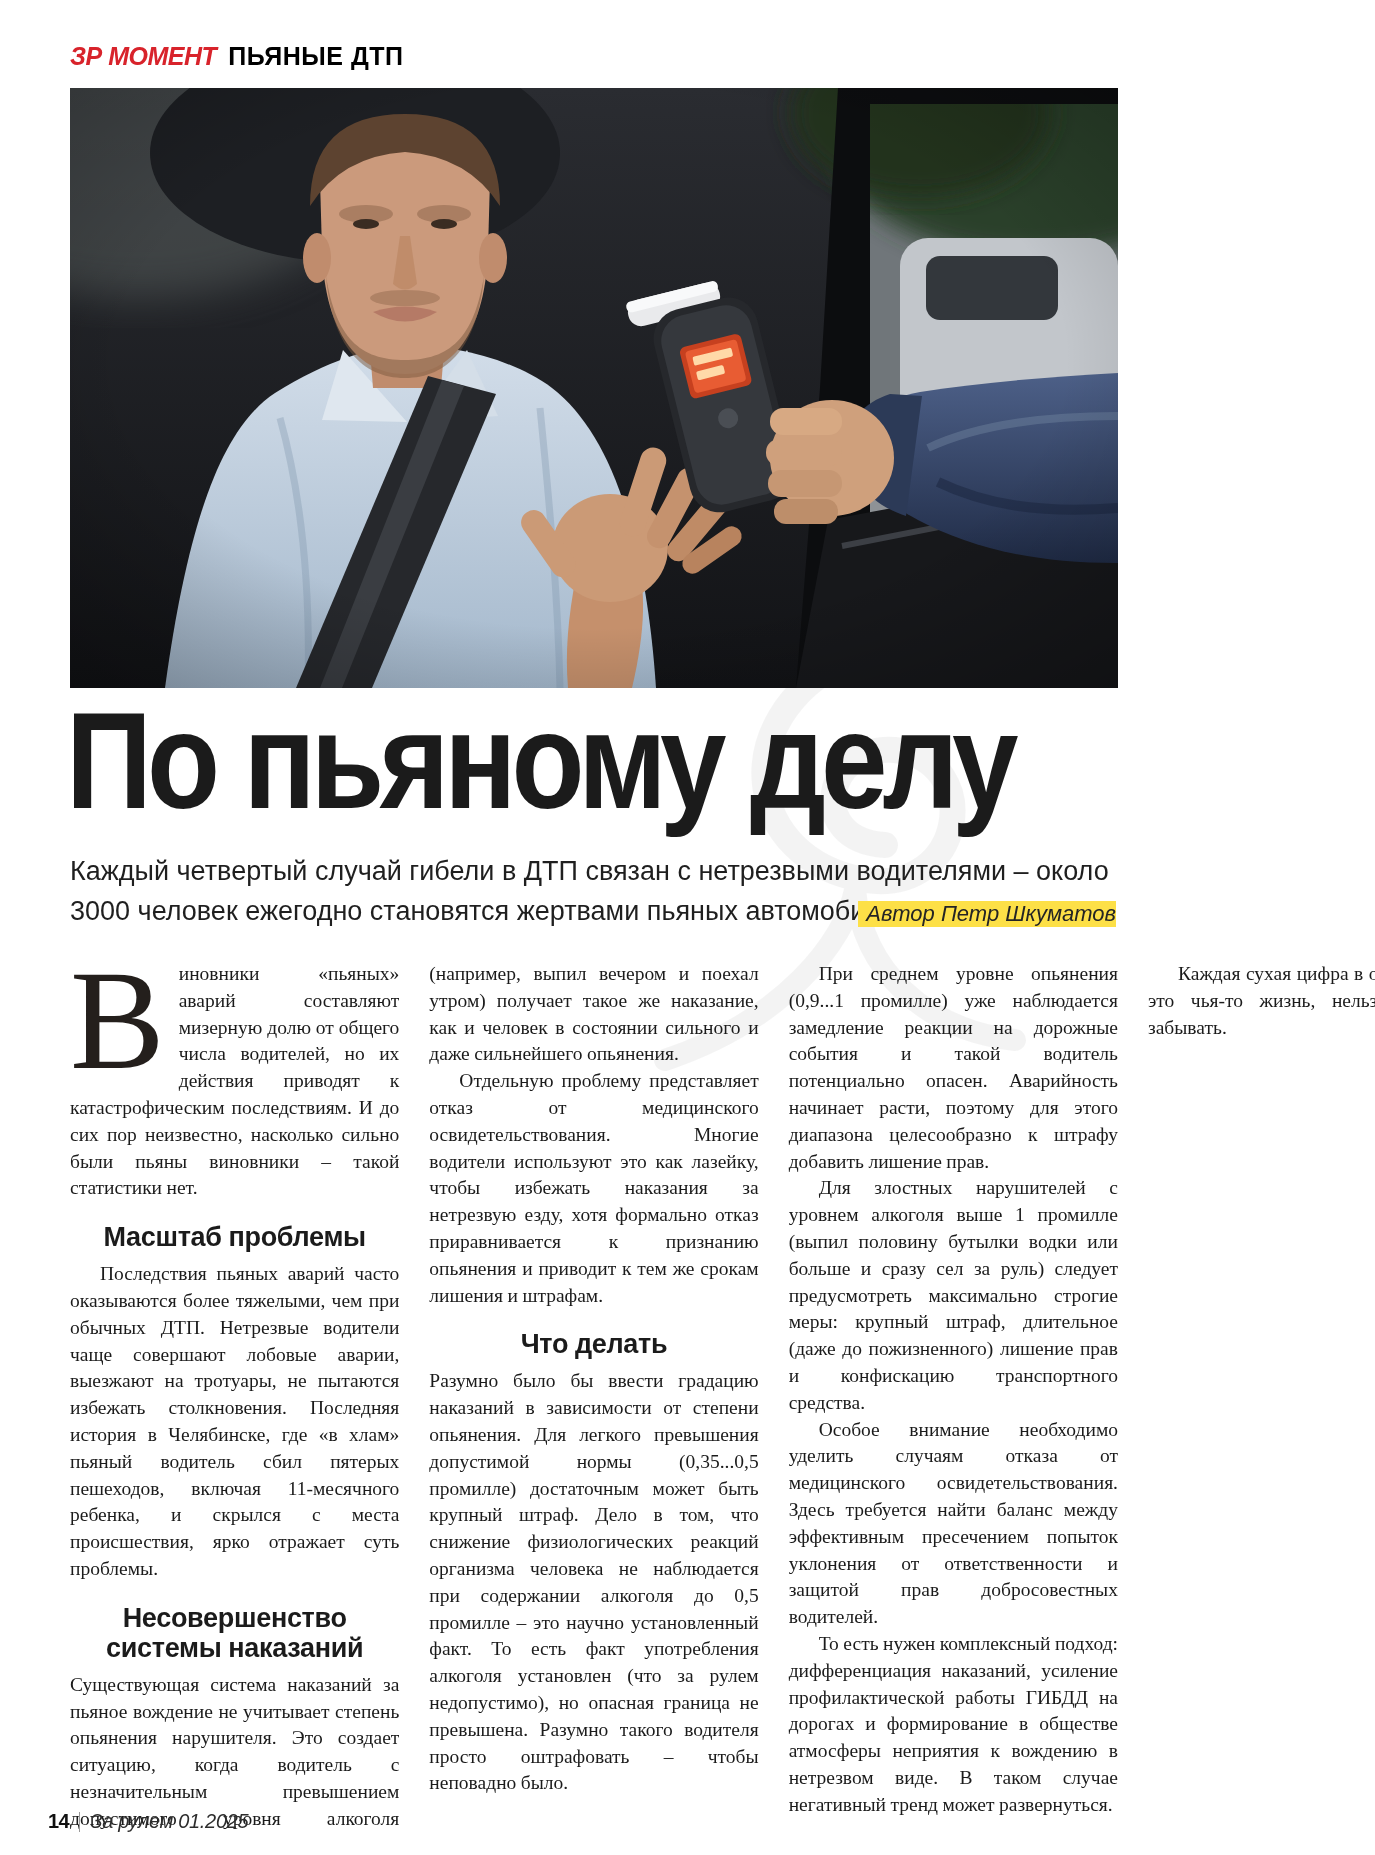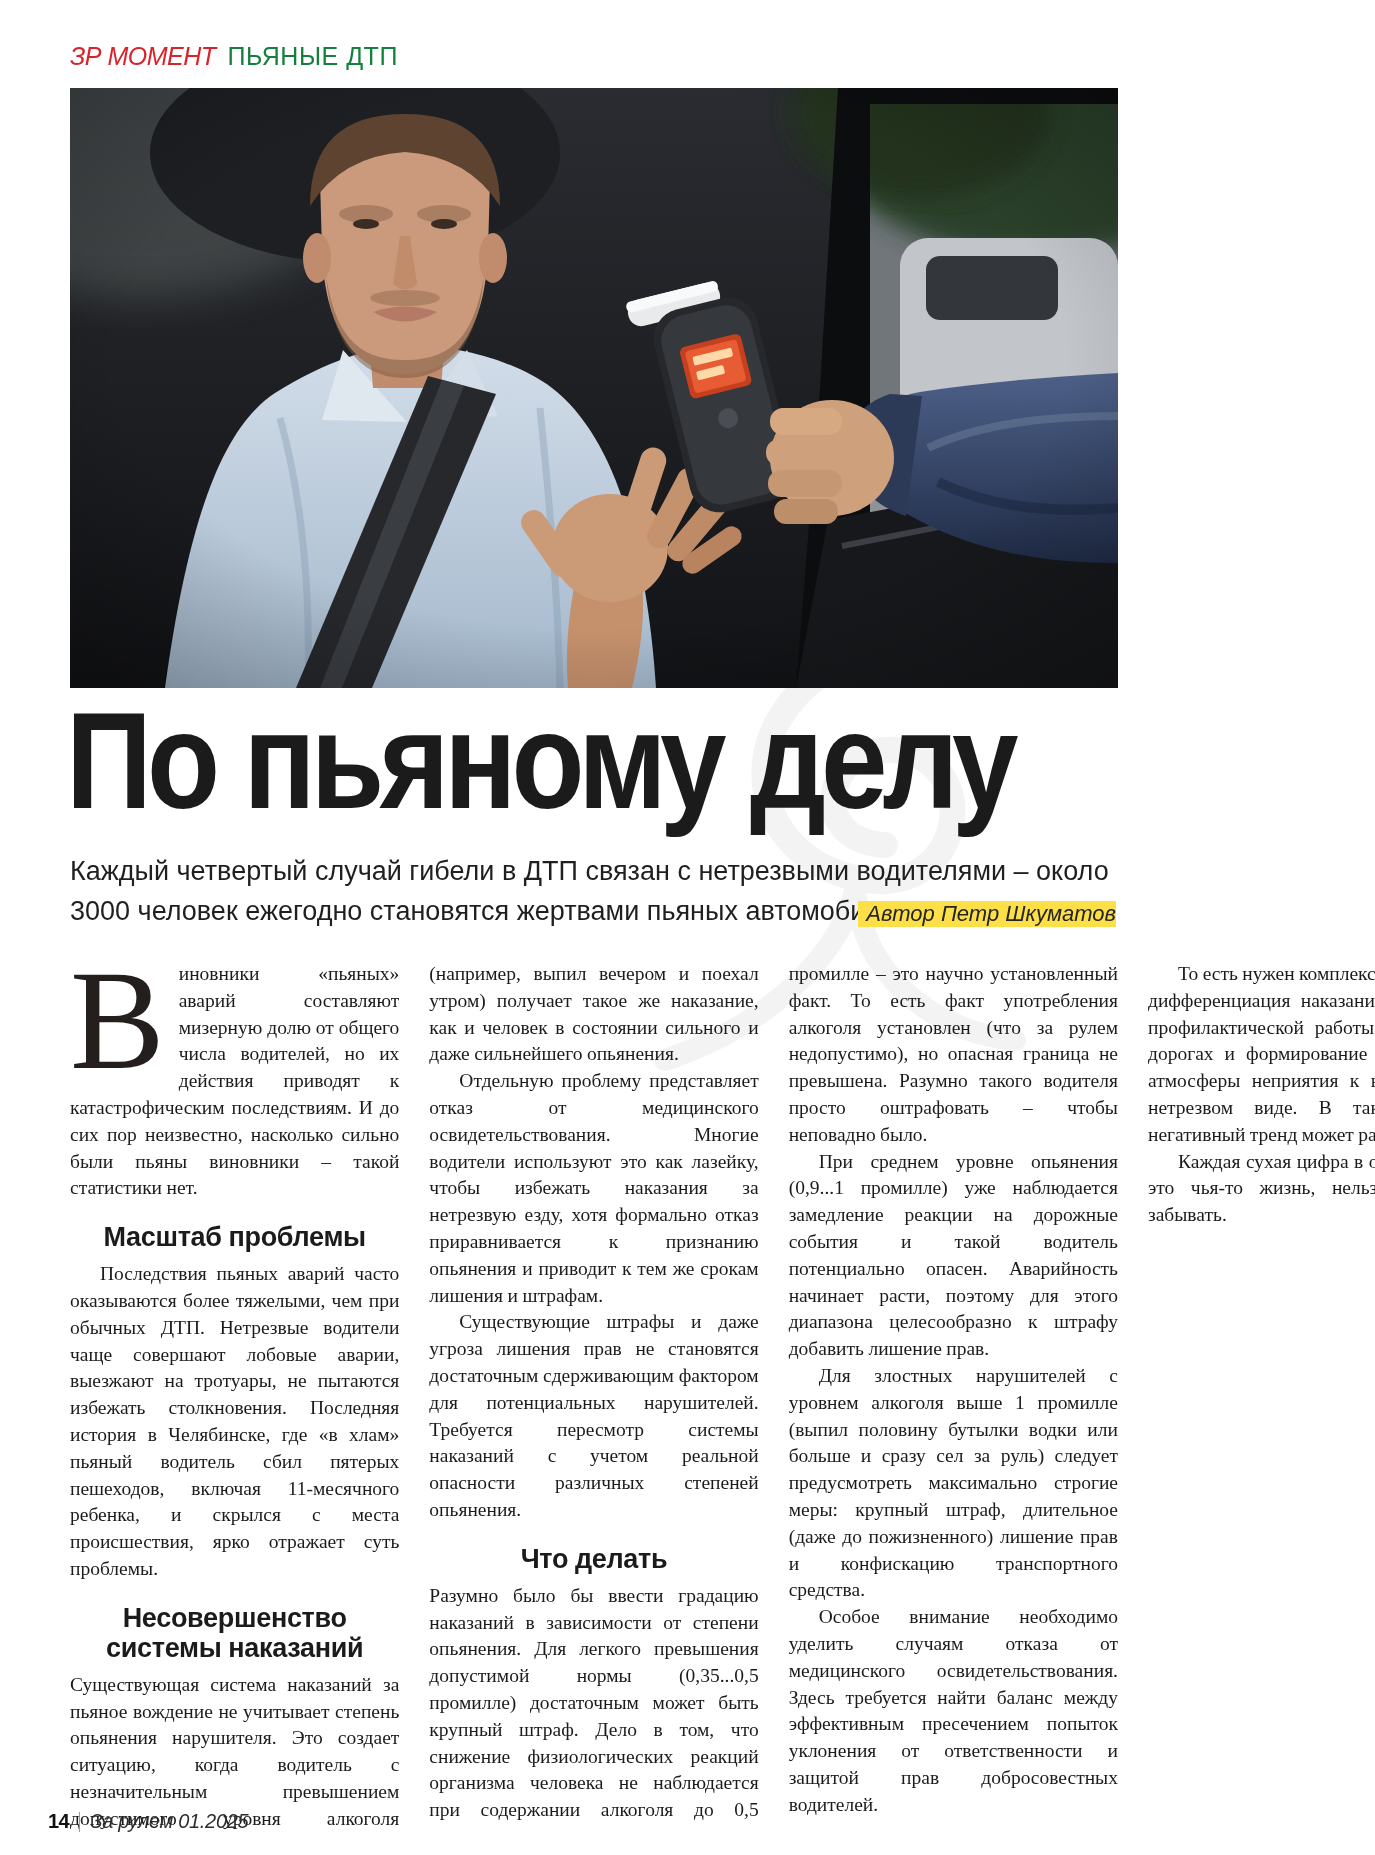--- a/index.html
+++ b/index.html
@@ -5,22 +5,22 @@
   html,body { margin:0; padding:0; background:#e8e8e8; }
   .page {
     position:relative; width:1375px; height:1855px; margin:0 auto;
     background:#ffffff; overflow:hidden;
     font-family:"Liberation Sans", sans-serif; color:#1c1c1c;
   }
   .content { position:absolute; left:70px; top:0; width:1048px; }
 
   
   .kicker { margin-top:42px; height:32px; font-size:25px; white-space:nowrap; }
-  .kicker-brand { color:#d8232b; font-style:italic; font-weight:400; letter-spacing:-0.5px; margin-right:12px;text-align:right; }
-  .kicker-topic { color:#15803d; font-weight:400; letter-spacing:0.5px; }
+  .kicker-brand { color:#d8232b; font-style:italic; font-weight:700; letter-spacing:-0.5px; margin-right:12px;text-align:right; }
+  .kicker-topic { color:#000000; font-weight:700; letter-spacing:0.5px; }
 
   
   .photo { margin-top:14px; width:1048px; height:600px; overflow:hidden; background:#16171a; }
   .photo svg { display:block; }
 
   
   .headline {
     margin:10px 0 0 -4px; font-size:122px; line-height:112px; font-weight:700;
     letter-spacing:-5px; color:#1b1b1b;
     transform:scale(0.98,1.12); transform-origin:left top; height:126px;
@@ -195,21 +195,20 @@
       <span class="byline">Автор Петр Шкуматов</span>
     </div>
 
     <div class="article">
         <p><span class="dropcap">В</span>иновники «пьяных» аварий составляют мизерную долю от общего числа водителей, но их действия приводят к катастрофическим последствиям. И до сих пор неизвестно, насколько сильно были пьяны виновники – такой статистики нет.</p>
         <h3>Масштаб проблемы</h3>
         <p class="ind">Последствия пьяных аварий часто оказываются более тяжелыми, чем при обычных ДТП. Нетрезвые водители чаще совершают лобовые аварии, выезжают на тротуары, не пытаются избежать столкновения. Последняя история в Челябинске, где «в хлам» пьяный водитель сбил пятерых пешеходов, включая 11-месячного ребенка, и скрылся с места происшествия, ярко отражает суть проблемы.</p>
         <h3>Несовершенство системы наказаний</h3>
         <p>Существующая система наказаний за пьяное вождение не учитывает степень опьянения нарушителя. Это создает ситуацию, когда водитель с незначительным превышением допустимого уровня алкоголя (например, выпил вечером и поехал утром) получает такое же наказание, как и человек в состоянии сильного и даже сильнейшего опьянения.</p>
         <p class="ind">Отдельную проблему представляет отказ от медицинского освидетельствования. Многие водители используют это как лазейку, чтобы избежать наказания за нетрезвую езду, хотя формально отказ приравнивается к признанию опьянения и приводит к тем же срокам лишения и штрафам.</p>
-        <p class="ind">Существующие штрафы и даже угроза лишения прав не становятся достаточным сдерживающим фактором для потенциальных нарушителей. Требуется пересмотр системы наказаний с учетом реальной опасности различных степеней опьянения.</p>
         <h3>Что делать</h3>
         <p>Разумно было бы ввести градацию наказаний в зависимости от степени опьянения. Для легкого превышения допустимой нормы (0,35...0,5 промилле) достаточным может быть крупный штраф. Дело в том, что снижение физиологических реакций организма человека не наблюдается при содержании алкоголя до 0,5 промилле – это научно установленный факт. То есть факт употребления алкоголя установлен (что за рулем недопустимо), но опасная граница не превышена. Разумно такого водителя просто оштрафовать – чтобы неповадно было.</p>
         <p class="ind">При среднем уровне опьянения (0,9...1 промилле) уже наблюдается замедление реакции на дорожные события и такой водитель потенциально опасен. Аварийность начинает расти, поэтому для этого диапазона целесообразно к штрафу добавить лишение прав.</p>
         <p class="ind">Для злостных нарушителей с уровнем алкоголя выше 1 промилле (выпил половину бутылки водки или больше и сразу сел за руль) следует предусмотреть максимально строгие меры: крупный штраф, длительное (даже до пожизненного) лишение прав и конфискацию транспортного средства.</p>
         <p class="ind">Особое внимание необходимо уделить случаям отказа от медицинского освидетельствования. Здесь требуется найти баланс между эффективным пресечением попыток уклонения от ответственности и защитой прав добросовестных водителей.</p>
         <p class="ind">То есть нужен комплексный подход: дифференциация наказаний, усиление профилактической работы ГИБДД на дорогах и формирование в обществе атмосферы неприятия к вождению в нетрезвом виде. В таком случае негативный тренд может развернуться.</p>
         <p class="ind">Каждая сухая цифра в отчетности – это чья-то жизнь, нельзя об этом забывать.</p>
       </div>
 
   </div>

